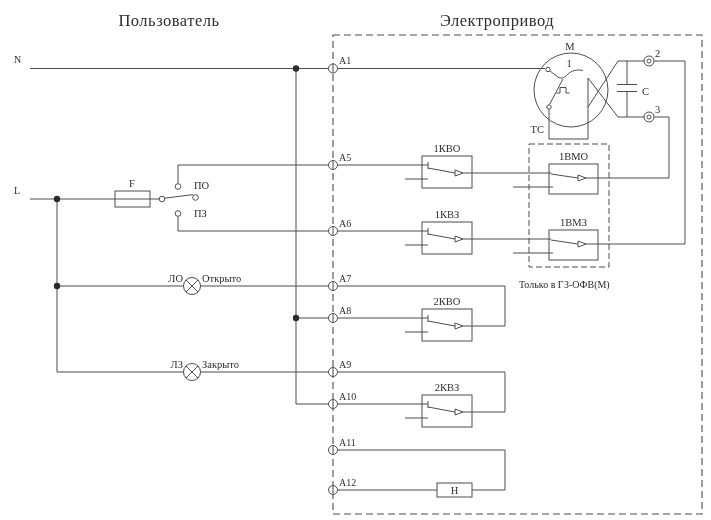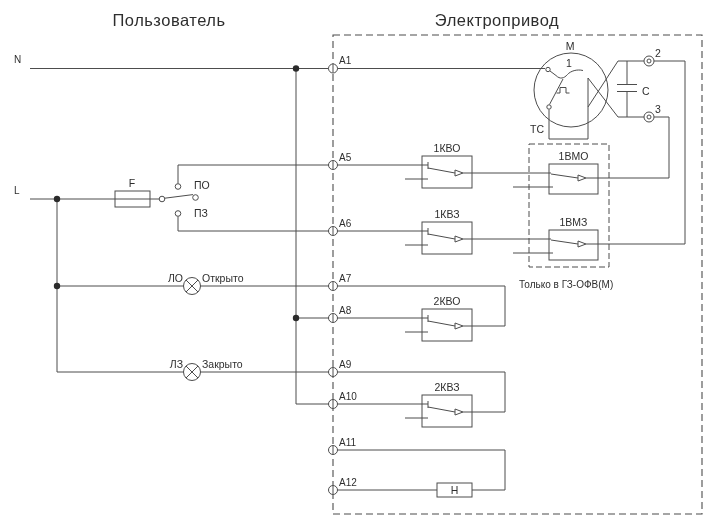--- a/index.html
+++ b/index.html
@@ -2,21 +2,21 @@
 <html style="--wire: #4d4d4d; --text: #2e2e2e; --bg: #ffffff;"><head>
 <meta charset="utf-8">
 <style>
   :root{
     --wire:#4d4d4d;
     --text:#2e2e2e;
     --bg:#ffffff;
   }
   html,body{margin:0;padding:0;background:var(--bg);}
   .stage{position:relative;width:563px;height:520px;background:var(--bg);
-         font-family:Liberation Sans, sans-serif;}
+         font-family:Liberation Serif, serif;}
   svg{display:block;}
   .wire{stroke:var(--wire);fill:none;stroke-width:1;}
   .dashed-outer{stroke:var(--wire);fill:none;stroke-width:1.1;stroke-dasharray:7 4;}
   .dashed-inner{stroke:var(--wire);fill:none;stroke-width:1;stroke-dasharray:6 3;}
   .box{stroke:var(--wire);fill:none;stroke-width:1;}
   .node{fill:#2b2b2b;stroke:none;}
   .oc{stroke:var(--wire);fill:#fff;stroke-width:1;}
   .tri{stroke:var(--wire);fill:#fff;stroke-width:1;}
   .lbl{fill:var(--text);font-size:10.5px;}
   .lbl-s{fill:var(--text);font-size:10px;}

